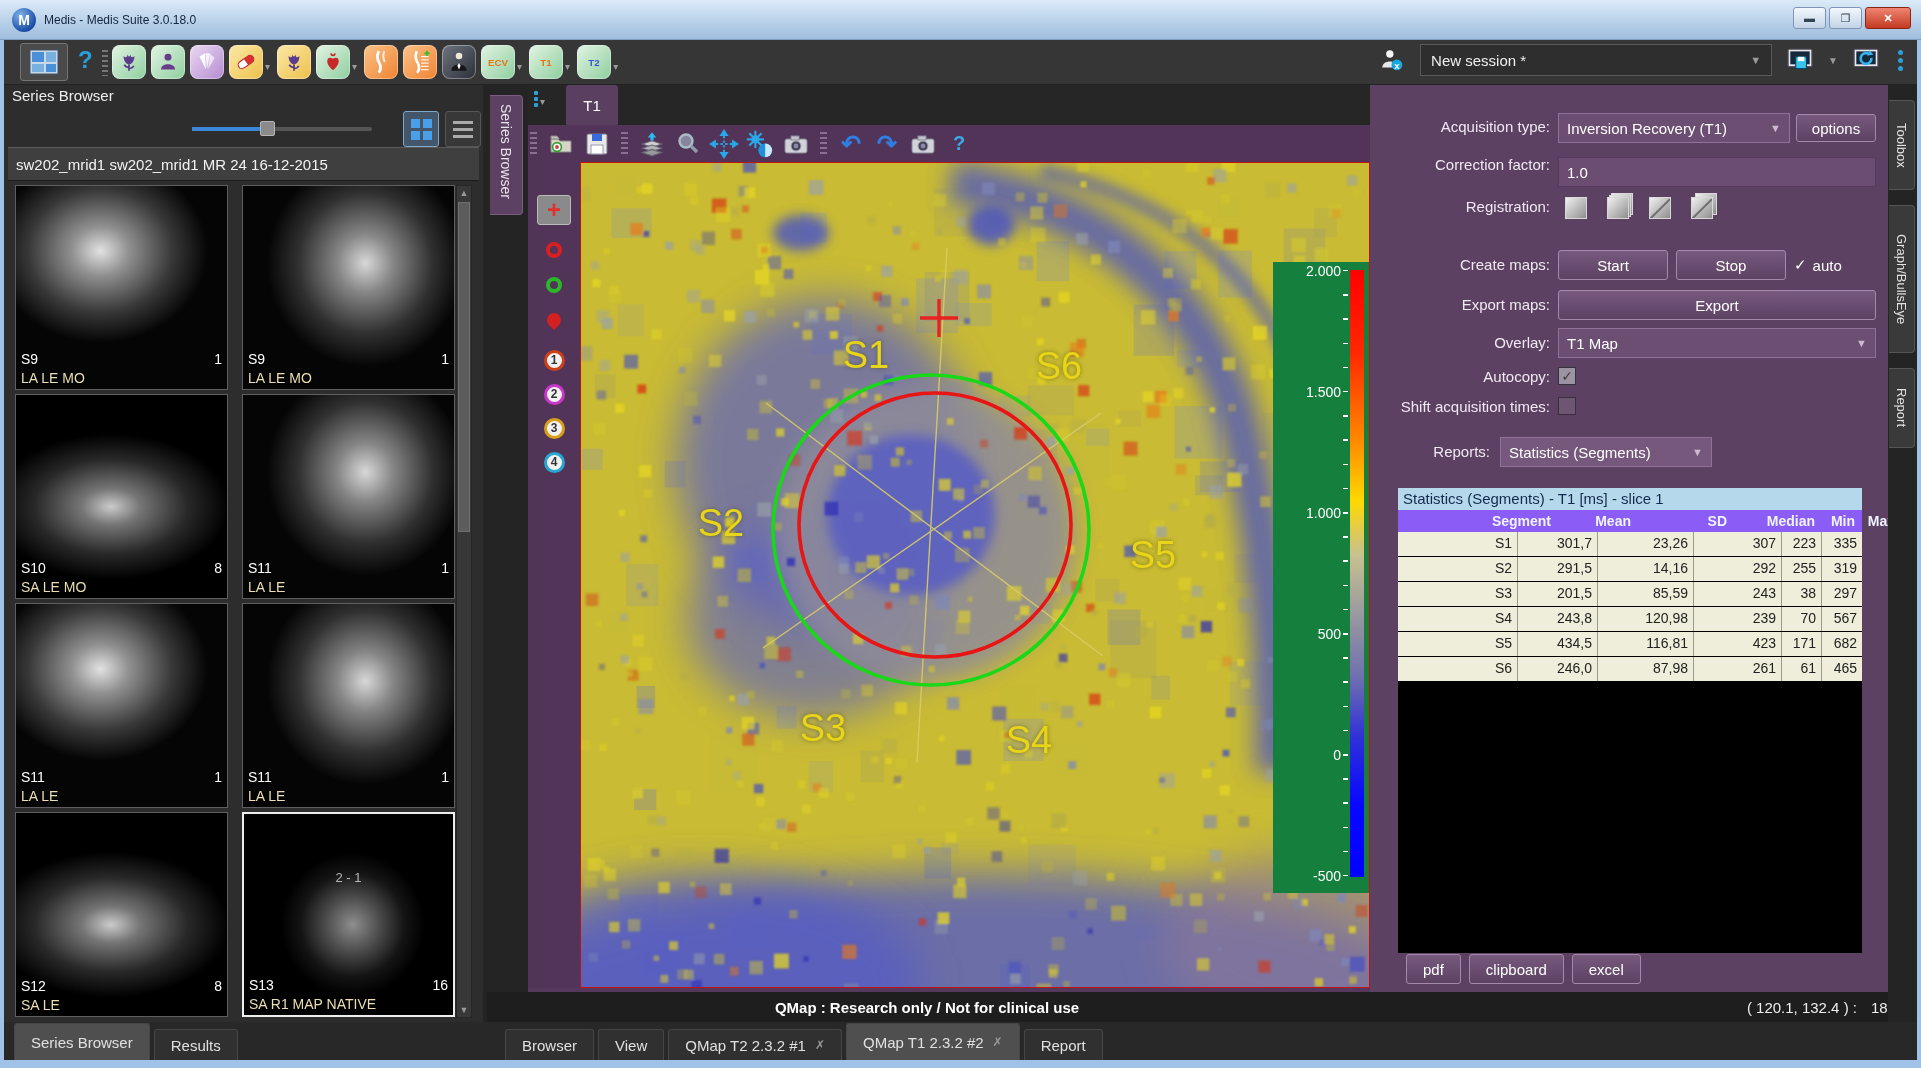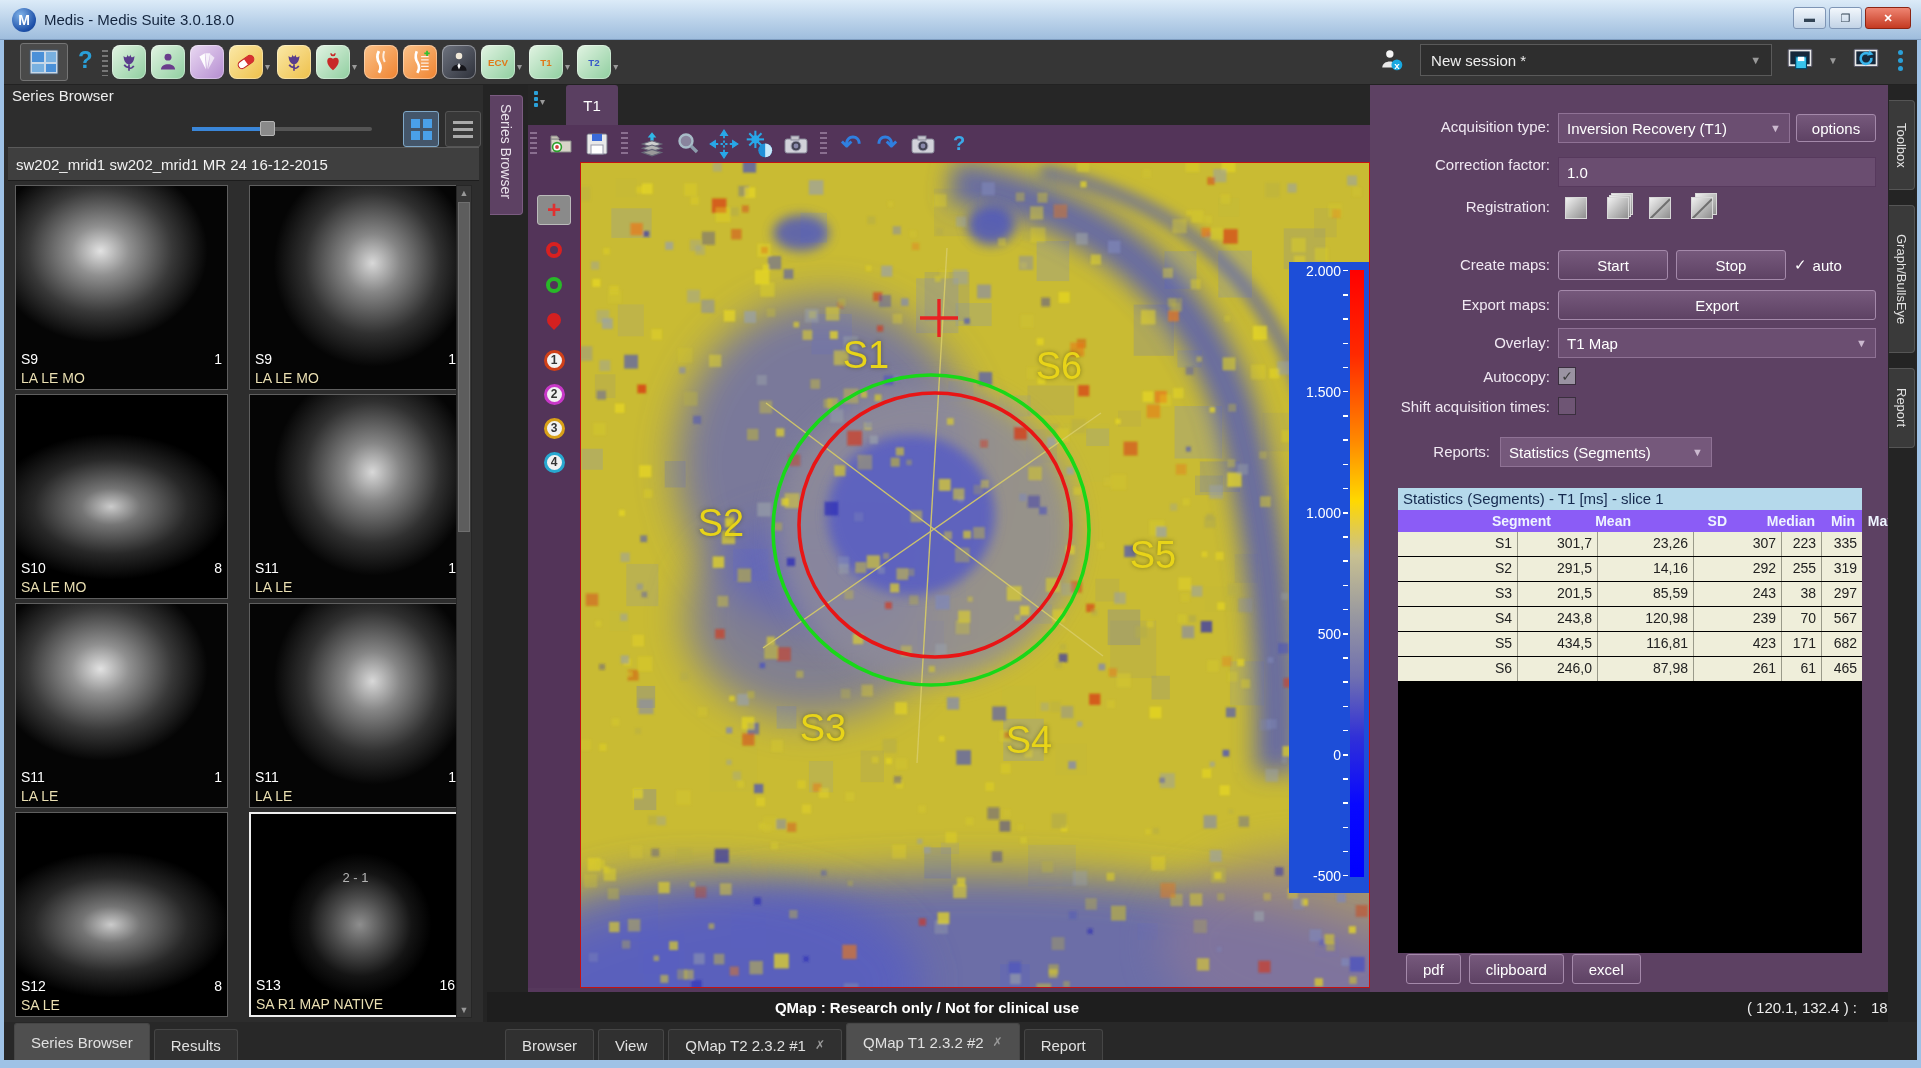--- a/index.html
+++ b/index.html
@@ -5,21 +5,21 @@
   html,body{margin:0;padding:0;background:#1a1a1a;}
   *{box-sizing:border-box;font-family:"Liberation Sans",sans-serif;}
   #window{position:relative;width:1921px;height:1068px;background:#262626;overflow:hidden;}
   
   .titlebar{position:absolute;left:0;top:0;width:1921px;height:40px;
     background:linear-gradient(#dcebf8,#b9d1e9 55%,#9fbddd);display:flex;align-items:center;
     border-bottom:1px solid #7e9cbf;}
   .logo{width:24px;height:24px;margin:0 8px 0 12px;border-radius:50%;
     background:radial-gradient(circle at 35% 30%,#7fb2e8,#1c4fa8 70%,#123a80);
     color:#fff;font-weight:bold;font-size:14px;display:flex;align-items:center;justify-content:center;}
-  .wtitle{font-size:15px;color:#13243d;}
+  .wtitle{font-size:12px;color:#13243d;}
   .winbtns{position:absolute;right:10px;top:7px;display:flex;gap:3px;}
   .wbtn{width:33px;height:22px;border:1px solid #7e95b5;border-radius:3px;
     background:linear-gradient(#f2f7fc,#c2d3e6);font-size:11px;color:#345;
     display:flex;align-items:center;justify-content:center;}
   .wbtn.close{width:46px;background:linear-gradient(#ef8572,#c43a22);color:#fff;font-weight:bold;border-color:#8c2413;}
   
   .toolbar{position:absolute;left:0;top:40px;width:1921px;height:45px;background:#363636;border-bottom:1px solid #222;}
   .tb-main-btn{position:absolute;left:20px;top:3px;width:48px;height:38px;background:#4a4a4a;
     border:1px solid #747474;border-radius:3px;display:flex;align-items:center;justify-content:center;}
   .tb-help{position:absolute;left:78px;top:6px;font-size:24px;font-weight:bold;color:#2a9fd8;}
@@ -51,21 +51,21 @@
     display:flex;align-items:center;justify-content:center;}
   .viewbtn.active{background:#44566a;border-color:#7fa8c8;}
   .gridglyph{display:grid;grid-template-columns:9px 9px;gap:3px;}
   .gridglyph i{width:9px;height:9px;background:#4aa0e8;}
   .listglyph{display:flex;flex-direction:column;gap:4px;}
   .listglyph i{width:20px;height:3px;background:#aaa;}
   .patientbar{position:absolute;left:4px;top:62px;width:471px;height:34px;background:#3f3f3f;
     border-top:1px solid #5a5a5a;border-bottom:1px solid #1d1d1d;color:#f2f2f2;font-size:15px;
     display:flex;align-items:center;padding-left:8px;}
   .thumbgrid{position:absolute;left:11px;top:100px;width:437px;height:833px;
-    display:grid;grid-template-columns:213px 213px;grid-auto-rows:205px;gap:4px 21px;}
+    display:grid;grid-template-columns:213px 213px;grid-auto-rows:205px;gap:4px 14px;}
   .thumb{position:relative;background-color:#060606;border:1px solid #5f5f5f;overflow:hidden;}
   .thumb.sel{border:2px solid #eeeeee;}
   .t-a{background-image:radial-gradient(ellipse 62% 55% at 40% 32%,#e2e2e2 0%,#909090 22%,#383838 55%,#050505 82%);}
   .t-b{background-image:radial-gradient(ellipse 55% 60% at 58% 38%,#d8d8d8 0%,#868686 24%,#303030 58%,#050505 85%);}
   .t-c{background-image:radial-gradient(ellipse 70% 45% at 45% 55%,#cbcbcb 0%,#757575 20%,#282828 52%,#000 80%);}
   .t-d{background-image:radial-gradient(circle 80px at 52% 55%,#8e8e8e 0%,#4a4a4a 35%,#141414 65%,#000 90%);}
   .t-row{position:absolute;left:5px;right:5px;bottom:22px;display:flex;justify-content:space-between;
     color:#fff;font-size:14px;text-shadow:0 1px 2px #000;}
   .t-sub{position:absolute;left:5px;bottom:3px;color:#eadfb2;font-size:14px;text-shadow:0 1px 2px #000;}
   .t-ov{position:absolute;left:0;right:0;top:56px;text-align:center;color:#b5b5b5;font-size:13px;}
@@ -97,21 +97,21 @@
   .tcross{color:#e03030;font-size:24px;font-weight:bold;line-height:22px;}
   .ring{width:16px;height:16px;border-radius:50%;border:4px solid #d82020;}
   .ring.green{border-color:#28b828;}
   .pin{width:14px;height:14px;background:#d42020;border-radius:50% 50% 50% 0;transform:rotate(-45deg);}
   .nbadge{width:21px;height:21px;border-radius:50%;background:#f2f2f2;border:3px solid #888;
     color:#333;font-size:12px;font-weight:bold;display:flex;align-items:center;justify-content:center;}
   .map{position:absolute;left:52px;top:77px;width:790px;height:826px;border:1px solid #c41111;background:#c9bb33;overflow:hidden;}
   .seg-label{position:absolute;transform:translate(-50%,-50%);color:#e8d418;font-size:38px;
     text-shadow:0 0 4px rgba(60,60,0,.5);}
   
-  .colorbar{position:absolute;right:0;top:99px;width:80px;height:631px;background:#1d4ed8;}
+  .colorbar{position:absolute;right:0;top:99px;width:96px;height:631px;background:#15803d;}
   .cb-bar{position:absolute;right:5px;top:8px;bottom:16px;width:14px;
     background:linear-gradient(#ff0000 0%,#ff2a00 14%,#ff8800 28%,#ffd800 38%,#c8c090 47%,#9898a0 57%,#7070b0 67%,#3030d8 77%,#0808ff 88%,#0000ff 100%);}
   .cb-minors{position:absolute;right:21px;top:8px;height:606px;width:5px;
     background:repeating-linear-gradient(#fff 0 1.5px,transparent 1.5px 24.2px);}
   .cb-tick{position:absolute;right:28px;width:48px;text-align:right;color:#fff;font-size:14px;transform:translateY(-50%);}
   
   .statusrow{position:absolute;left:487px;top:992px;width:1429px;height:30px;background:#1e1e1e;}
   .status-center{position:absolute;left:0;top:0;width:880px;height:30px;display:flex;align-items:center;justify-content:center;
     color:#fff;font-size:15px;font-weight:bold;}
   .coordbox{position:absolute;right:20px;top:0;height:30px;display:flex;align-items:center;gap:14px;color:#ededed;font-size:15px;}

